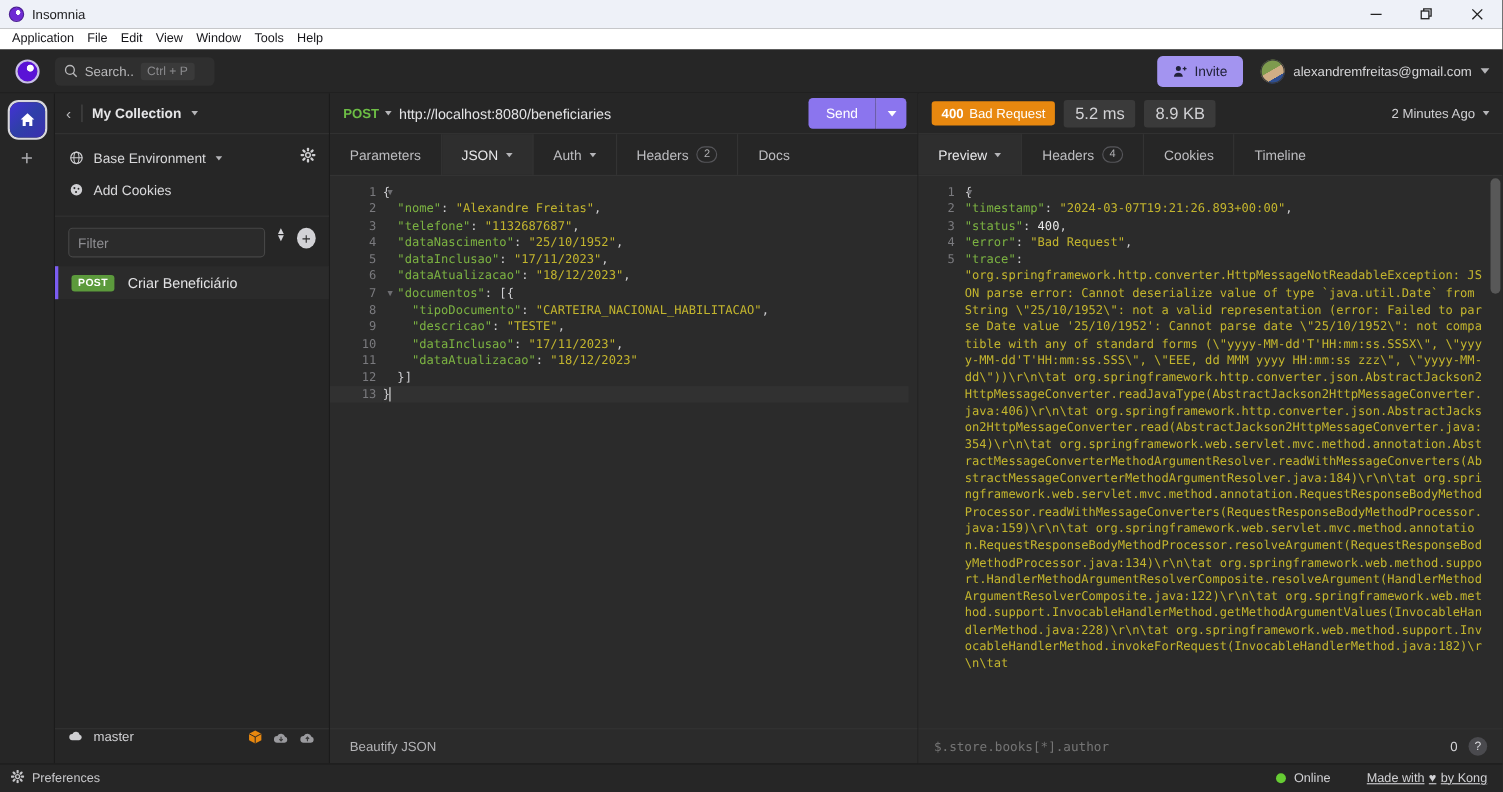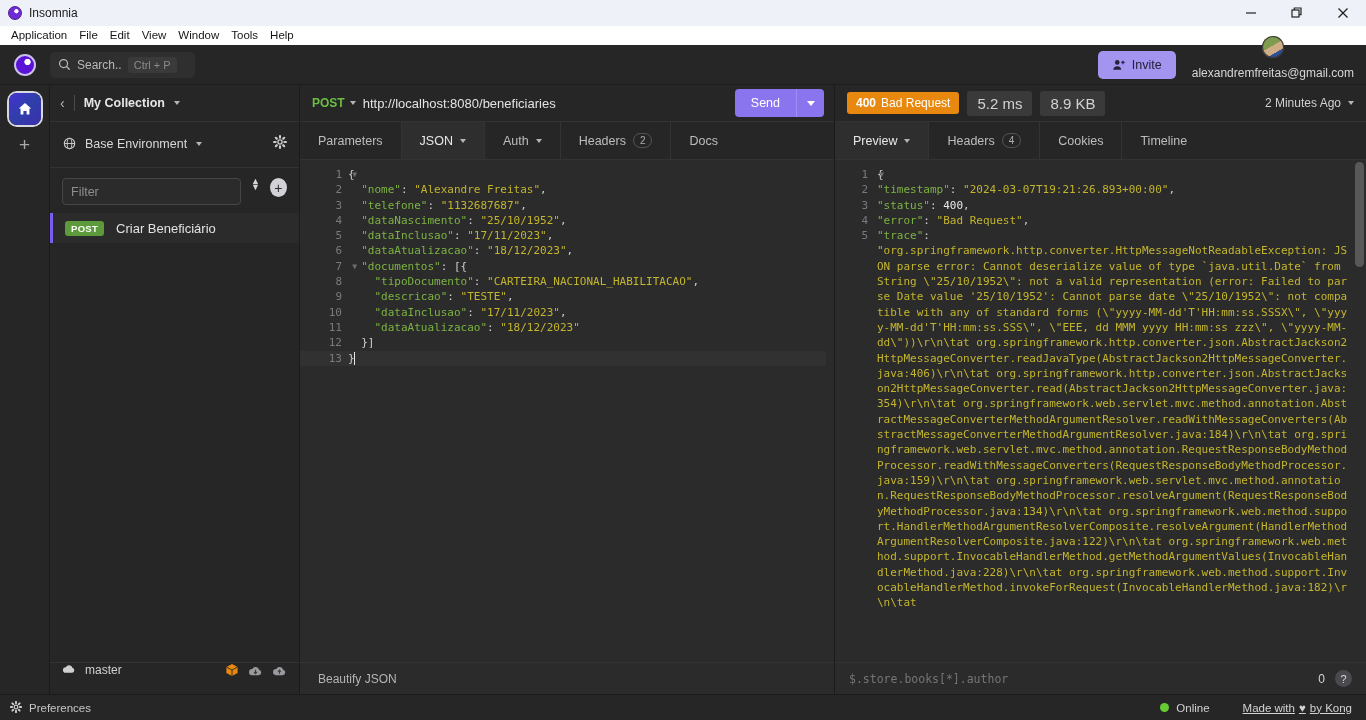--- a/index.html
+++ b/index.html
@@ -55,21 +55,21 @@
   .kbd {
     font-size: 11px; color: #8b8b8e; background: #3a3a3a;
     border-radius: 3px; padding: 2px 6px;
   }
   .appheader .spacer { flex: 1; }
   .invite-btn {
     display: flex; align-items: center; gap: 6px;
     background: #a394f0; color: #22223a; border: none; border-radius: 5px;
     height: 28px; padding: 0 14px; font-size: 12.5px; font-family: inherit; cursor: pointer;
   }
-  .acct { display: flex; align-items: center; gap: 8px; margin-left: 16px; flex-direction: column; }
+  .acct { display: flex; align-items: center; gap: 8px; margin-left: 16px; }
   .avatar {
     width: 22px; height: 22px; border-radius: 50%; overflow: hidden;
     background: linear-gradient(150deg,#7e9b4e 0 45%, #cfae86 46% 70%, #2e4f93 71% 100%);
     box-shadow: inset 0 0 0 1px #3a3a3a;
   }
   .acct .email { font-size: 12px; color: #d6d6d8; }
   .caret { width: 0; height: 0; border-left: 4px solid transparent; border-right: 4px solid transparent; border-top: 5px solid #b5b5b8; }
   .caret.sm { border-left-width: 3.5px; border-right-width: 3.5px; border-top-width: 4.5px; }
 
   
@@ -359,20 +359,31 @@
                 <line x1="8" y1="13" x2="8" y2="14.8"></line>
               <line x1="1.2" y1="8" x2="3" y2="8"></line>
                 <line x1="13" y1="8" x2="14.8" y2="8"></line>
               <line x1="3.2" y1="3.2" x2="4.4" y2="4.4"></line>
                 <line x1="11.6" y1="11.6" x2="12.8" y2="12.8"></line>
               <line x1="12.8" y1="3.2" x2="11.6" y2="4.4"></line>
                 <line x1="4.4" y1="11.6" x2="3.2" y2="12.8"></line>
             </g>
           </svg>
         </span>
+      </div>
+      <div class="sb-row">
+        <span class="ic">
+          <svg width="13" height="13" viewBox="0 0 14 14">
+            <circle cx="7" cy="7" r="5.6" fill="#cfcfd2"></circle>
+            <circle cx="5" cy="5.4" r="1" fill="#262626"></circle>
+            <circle cx="9" cy="6" r="0.9" fill="#262626"></circle>
+            <circle cx="6.6" cy="9.2" r="1" fill="#262626"></circle>
+          </svg>
+        </span>
+        <span class="txt">Add Cookies</span>
       </div>
     </div>
 
     <div class="filter-row">
       <input class="filter-input" placeholder="Filter" style="">
       <span class="sort-btn">▲<br>▼</span>
       <span class="icon-btn-circle">+</span>
     </div>
 
     <div class="req-item">

